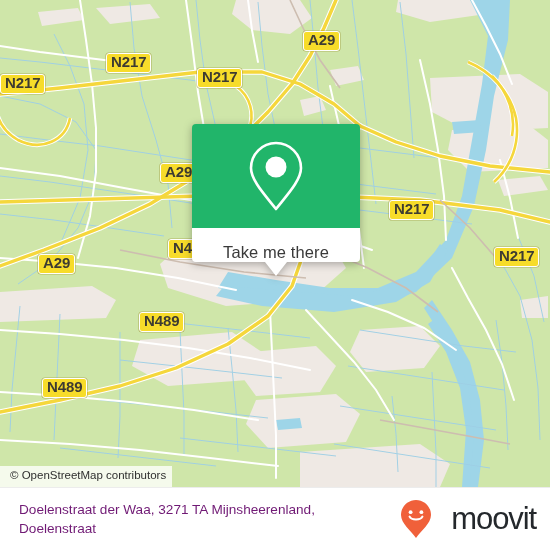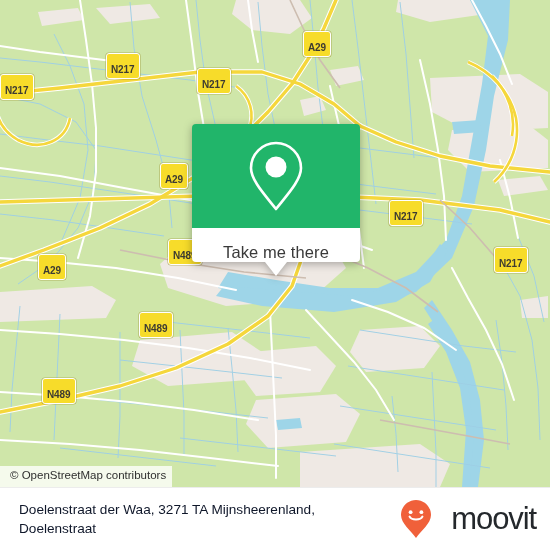--- a/index.html
+++ b/index.html
@@ -14,24 +14,24 @@
   #map{position:absolute;left:0;top:0;width:550px;height:487px;overflow:hidden;background:#cfe6a9;}
   #map svg{position:absolute;left:0;top:0;}
 
   
   .shield{
     position:absolute;
     background:#f7dc2a;
     border:1.6px solid #ffffff;
     border-radius:3px;
     color:#3d3b32;
-    font-size:10px;
+    font-size:15px;
     font-weight:bold;
     line-height:1;
-    padding:11px 4px 3px 4px;
+    padding:0 4px 3px 4px;
     letter-spacing:-0.1px;
     white-space:nowrap;
     box-shadow:0 0 0 0.6px rgba(150,140,40,.55);
     font-family:"Liberation Sans","DejaVu Sans",sans-serif;
   }
 
   
   #attribution{
     position:absolute;left:0;top:466px;
     background:rgba(255,255,255,.78);
@@ -65,21 +65,21 @@
   }
 
   
   #footer{
     position:absolute;left:0;top:487px;width:550px;height:63px;
     background:#ffffff;border-top:1px solid #ececec;
     display:flex;align-items:center;justify-content:space-between;
     padding:0 14px 0 19px;box-sizing:border-box;
   }
   #footer-address{
-    font-size:13.6px;color:#0f172a;line-height:1.42;
+    font-size:13.6px;color:#701a75;line-height:1.42;
     max-width:390px;
   }
   #logo{display:flex;align-items:center;gap:18px;}
   #logo-word{font-size:31px;color:#24282c;letter-spacing:-1.1px;font-weight:400;}
 </style>
 </head>
 <body>
 
 <div id="app">
 

